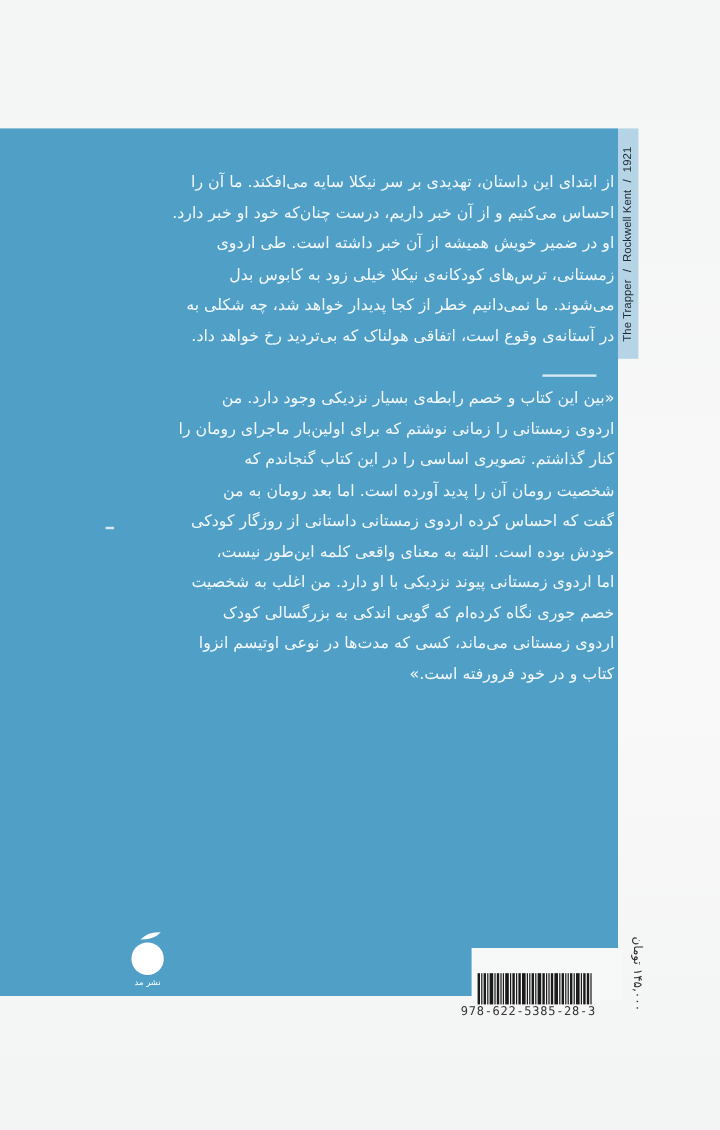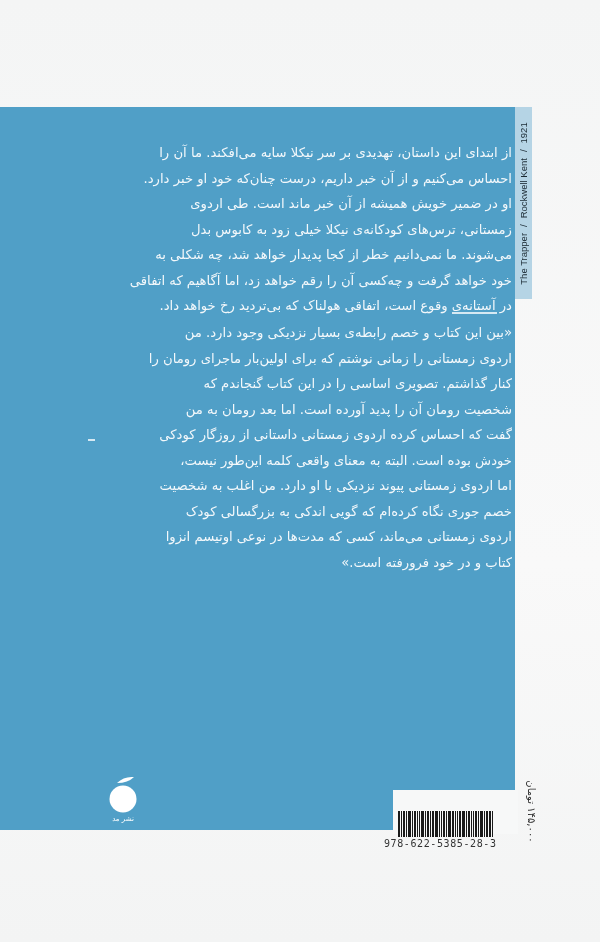--- a/index.html
+++ b/index.html
@@ -158,24 +158,23 @@
       <span class="sep">/</span>
       <span>Rockwell Kent</span>
       <span class="sep">/</span>
       <span>1921</span>
     </div>
   </div>
 
   <div class="text-block para-1">
     <span class="line">از ابتدای این داستان، تهدیدی بر سر نیکلا سایه می‌افکند. ما آن را</span>
     <span class="line">احساس می‌کنیم و از آن خبر داریم، درست چنان‌که خود او خبر دارد.</span>
-    <span class="line">او در ضمیر خویش همیشه از آن خبر ماند است. طی اردوی</span>
+    <span class="line">او در ضمیر خویش همیشه از آن خبر داشته است. طی اردوی</span>
     <span class="line">زمستانی، ترس‌های کودکانه‌ی نیکلا خیلی زود به کابوس بدل</span>
     <span class="line">می‌شوند. ما نمی‌دانیم خطر از کجا پدیدار خواهد شد، چه شکلی به</span>
-    <span class="line">خود خواهد گرفت و چه‌کسی آن را رقم خواهد زد، اما آگاهیم که اتفاقی</span>
     <span class="line">در آستانه‌ی وقوع است، اتفاقی هولناک که بی‌تردید رخ خواهد داد.</span>
   </div>
 
   <div class="separator"></div>
 
   <div class="text-block para-2">
     <span class="line">«بین این کتاب و خصم رابطه‌ی بسیار نزدیکی وجود دارد. من</span>
     <span class="line">اردوی زمستانی را زمانی نوشتم که برای اولین‌بار ماجرای رومان را</span>
     <span class="line">کنار گذاشتم. تصویری اساسی را در این کتاب گنجاندم که</span>
     <span class="line">شخصیت رومان آن را پدید آورده است. اما بعد رومان به من</span>

